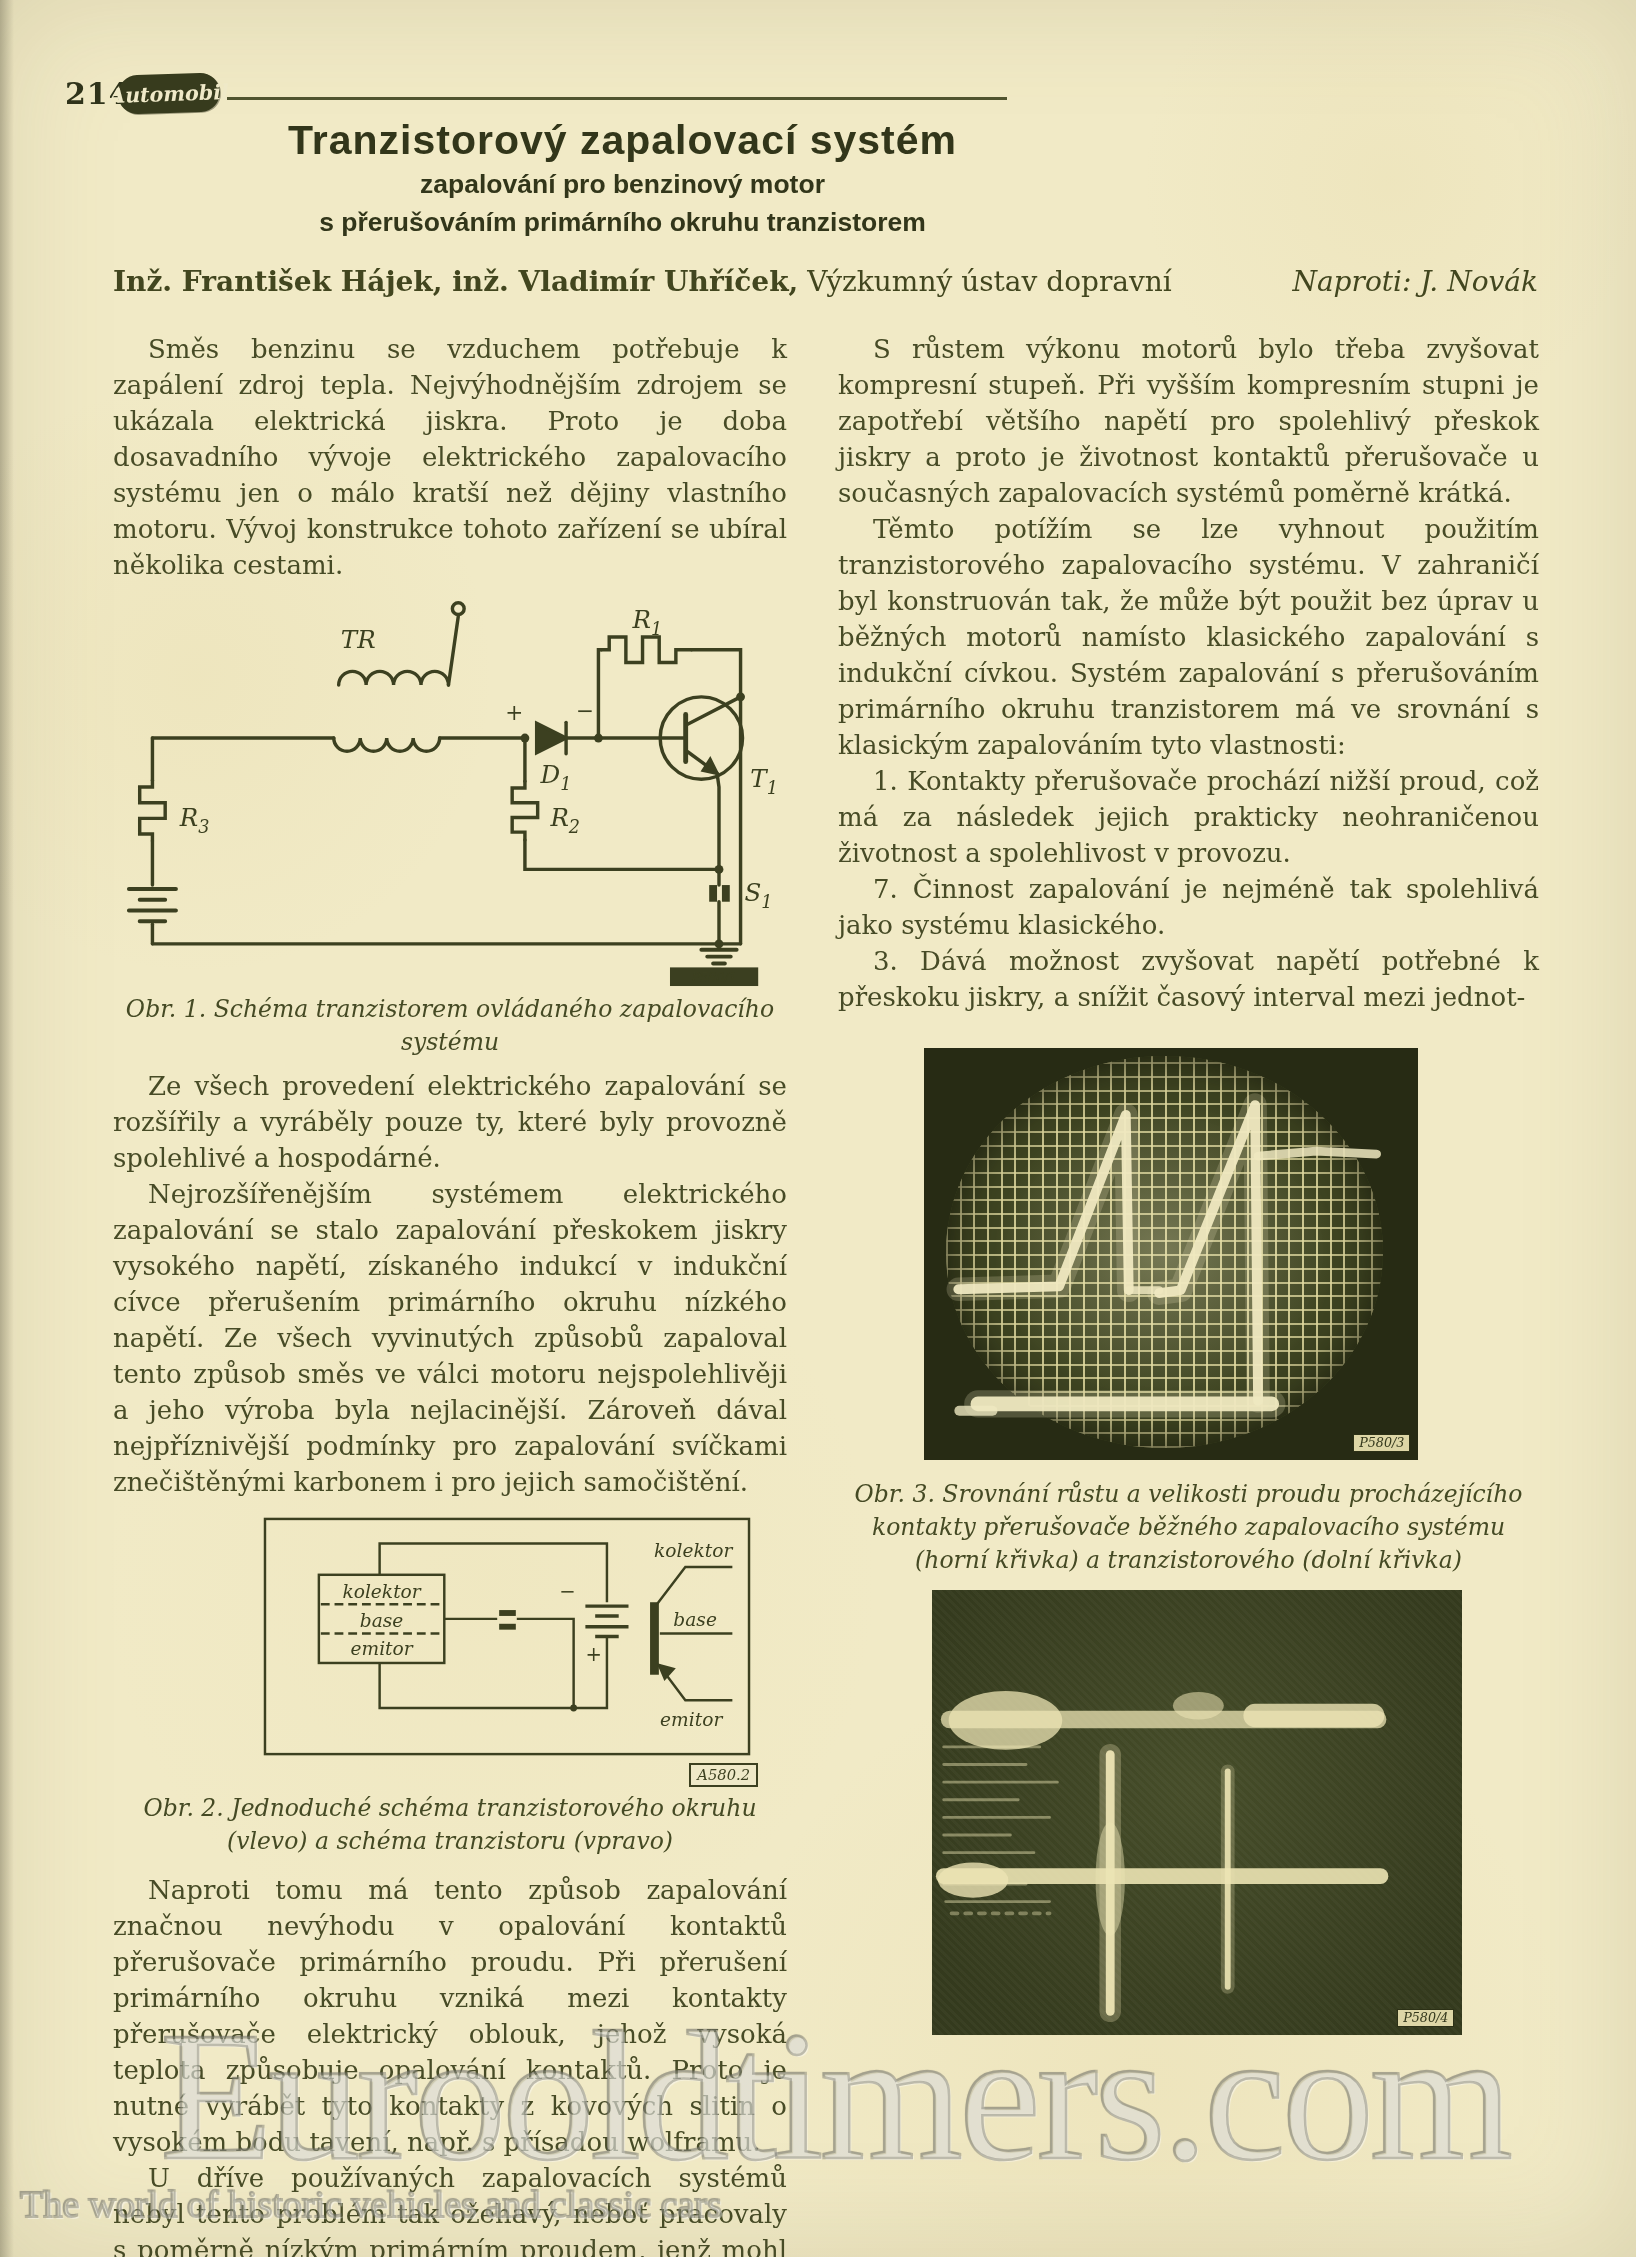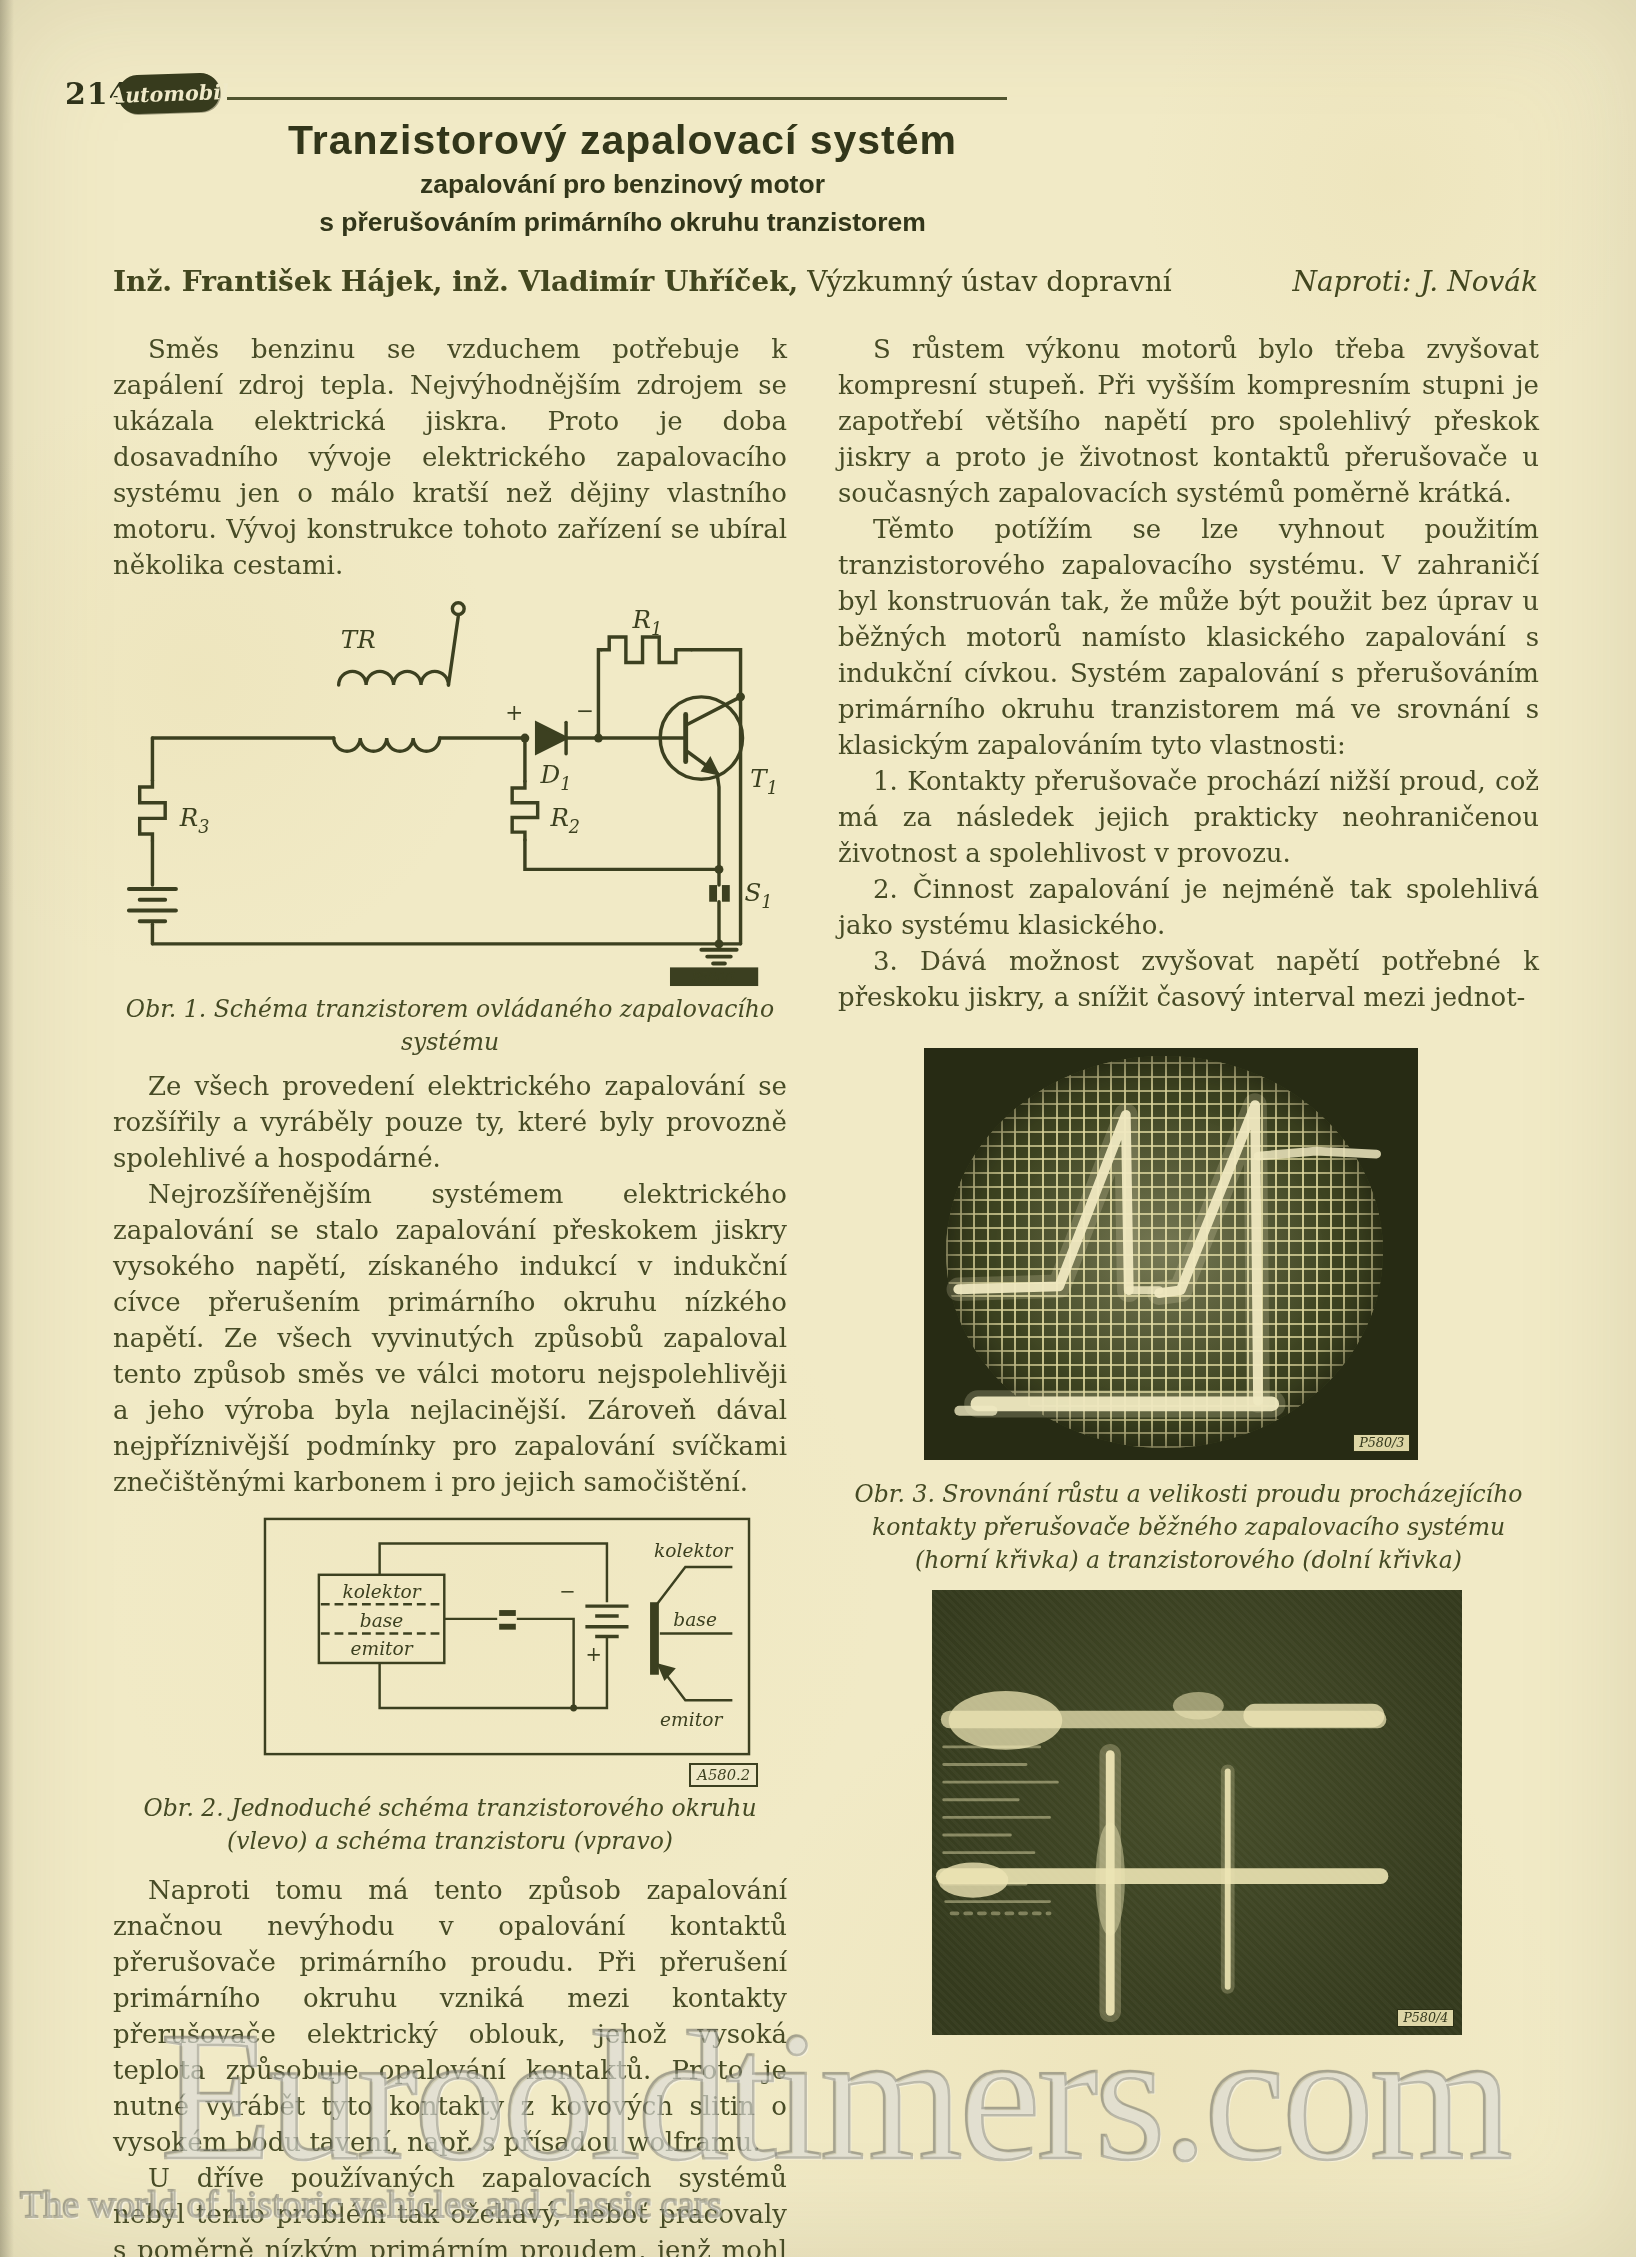--- a/index.html
+++ b/index.html
@@ -207,21 +207,21 @@
     <div class="caption cap2">Obr. 2. Jednoduché schéma tranzistorového okruhu (vlevo) a schéma tranzistoru (vpravo)</div>
 
     <p>Naproti tomu má tento způsob zapalování značnou nevýhodu v opalování kontaktů přerušovače primárního proudu. Při přerušení primárního okruhu vzniká mezi kontakty přerušovače elektrický oblouk, jehož vysoká teplota způsobuje opalování kontaktů. Proto je nutné vyrábět tyto kontakty z kovových slitin o vysokém bodu tavení, např. s přísadou wolframu.</p>
     <p>U dříve používaných zapalovacích systémů nebyl tento problém tak ožehavý, neboť pracovaly s poměrně nízkým primárním proudem, jenž mohl poskytnout dostatečně vysoké napětí pro přeskok jiskry v motorech s nízkým kompresním stupněm.</p>
   </div>
 
   <div class="col col-right">
     <p>S růstem výkonu motorů bylo třeba zvyšovat kompresní stupeň. Při vyšším kompresním stupni je zapotřebí většího napětí pro spolehlivý přeskok jiskry a proto je životnost kontaktů přerušovače u současných zapalovacích systémů poměrně krátká.</p>
     <p>Těmto potížím se lze vyhnout použitím tranzistorového zapalovacího systému. V zahraničí byl konstruován tak, že může být použit bez úprav u běžných motorů namísto klasického zapalování s indukční cívkou. Systém zapalování s přerušováním primárního okruhu tranzistorem má ve srovnání s klasickým zapalováním tyto vlastnosti:</p>
     <p>1. Kontakty přerušovače prochází nižší proud, což má za následek jejich prakticky neohraničenou životnost a spolehlivost v provozu.</p>
-    <p>2. Činnost zapalování je nejméně tak spolehlivá jako systému klasického.</p>
+    <p>7. Činnost zapalování je nejméně tak spolehlivá jako systému klasického.</p>
     <p>3. Dává možnost zvyšovat napětí potřebné k přeskoku jiskry, a snížit časový interval mezi jednot-</p>
 
     <div class="photo photo3">
       <div class="scope-circle"></div>
       <svg width="480" height="412" viewBox="0 0 490 420">
         <g stroke="#efe8c0" fill="none" stroke-linecap="round" stroke-linejoin="round">
           <polyline points="35,246 138,243 206,68 209,247" stroke-width="24" opacity="0.20"></polyline>
           <polyline points="240,250 262,247 338,58 341,360" stroke-width="24" opacity="0.20"></polyline>
           <polyline points="35,246 138,243 206,68 209,247" stroke-width="10" opacity="0.95"></polyline>
           <path d="M209,247 H240" stroke-width="8" opacity="0.85"></path>

